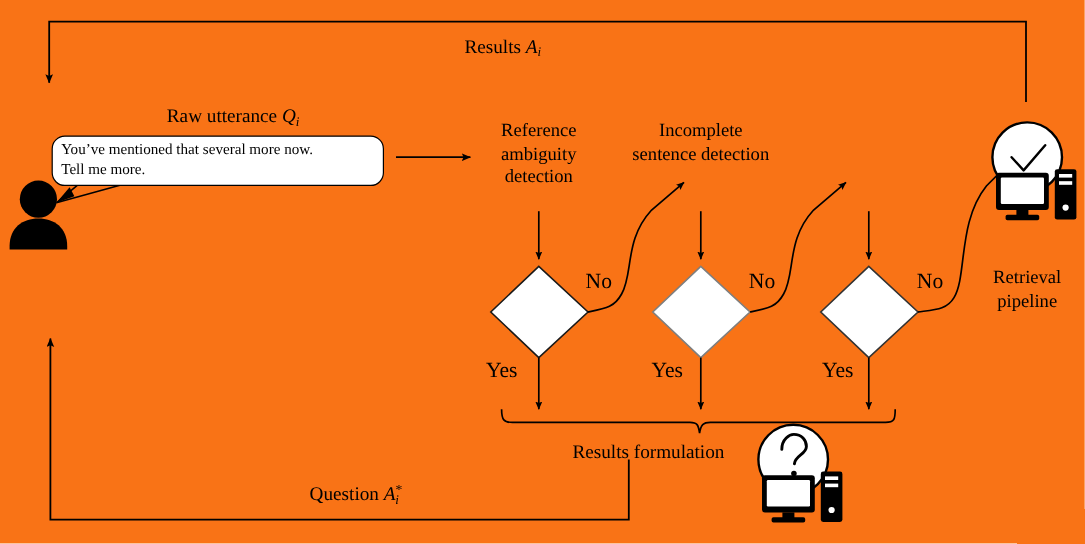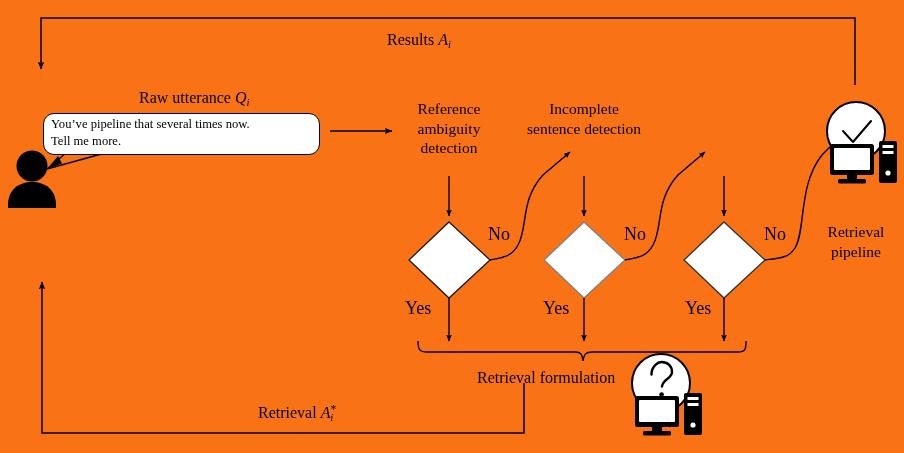--- a/index.html
+++ b/index.html
@@ -187,42 +187,42 @@
 
   <div class="lbl flow-tag" style="left:387px; top:30px;">
     <span>Results </span><span class="italic-var">A</span><span class="sub">i</span>
   </div>
 
   <div class="lbl flow-tag" style="left:105px; top:88px;margin-left:34px;">
     <span>Raw utterance </span><span class="italic-var">Q</span><span class="sub">i</span>
   </div>
 
   <div id="bubble"></div>
-  <div id="bubble-text" class="lbl" style="white-space:pre-line;">You’ve pipeline that several times now.
+  <div id="bubble-text" class="lbl" style="white-space:pre-line;">You’ve mentioned that several more now.
 Tell me more.</div>
 
   <div class="lbl stage-label" style="left:389px; top:99px;">Reference
 ambiguity
 detection</div>
 
   <div class="lbl stage-label" style="left:524px; top:99px;">Incomplete
 sentence
 detection</div>
 
 
   <div class="lbl branch-label" style="left:488px; top:224px;">No</div>
   <div class="lbl branch-label" style="left:624px; top:224px;">No</div>
   <div class="lbl branch-label" style="left:764px; top:224px;">No</div>
 
   <div class="lbl branch-label" style="left:405px; top:298px;">Yes</div>
   <div class="lbl branch-label" style="left:543px; top:298px;">Yes</div>
   <div class="lbl branch-label" style="left:685px; top:298px;">Yes</div>
 
-  <div class="lbl flow-tag" style="left:477px; top:368px;">Retrieval formulation</div>
+  <div class="lbl flow-tag" style="left:477px; top:368px;">Results formulation</div>
 
   <div class="lbl pipeline-caption" style="left:801px; top:222px;">Retrieval
 pipeline</div>
 
   <div class="lbl flow-tag" style="left:258px; top:402px;">
-    <span>Retrieval </span><span class="italic-var">A</span><span class="sup">*</span><span class="sub" style="margin-left:-6px;">i</span>
+    <span>Question </span><span class="italic-var">A</span><span class="sup">*</span><span class="sub" style="margin-left:-6px;">i</span>
   </div>
 
 </div>
 
 </body></html>

